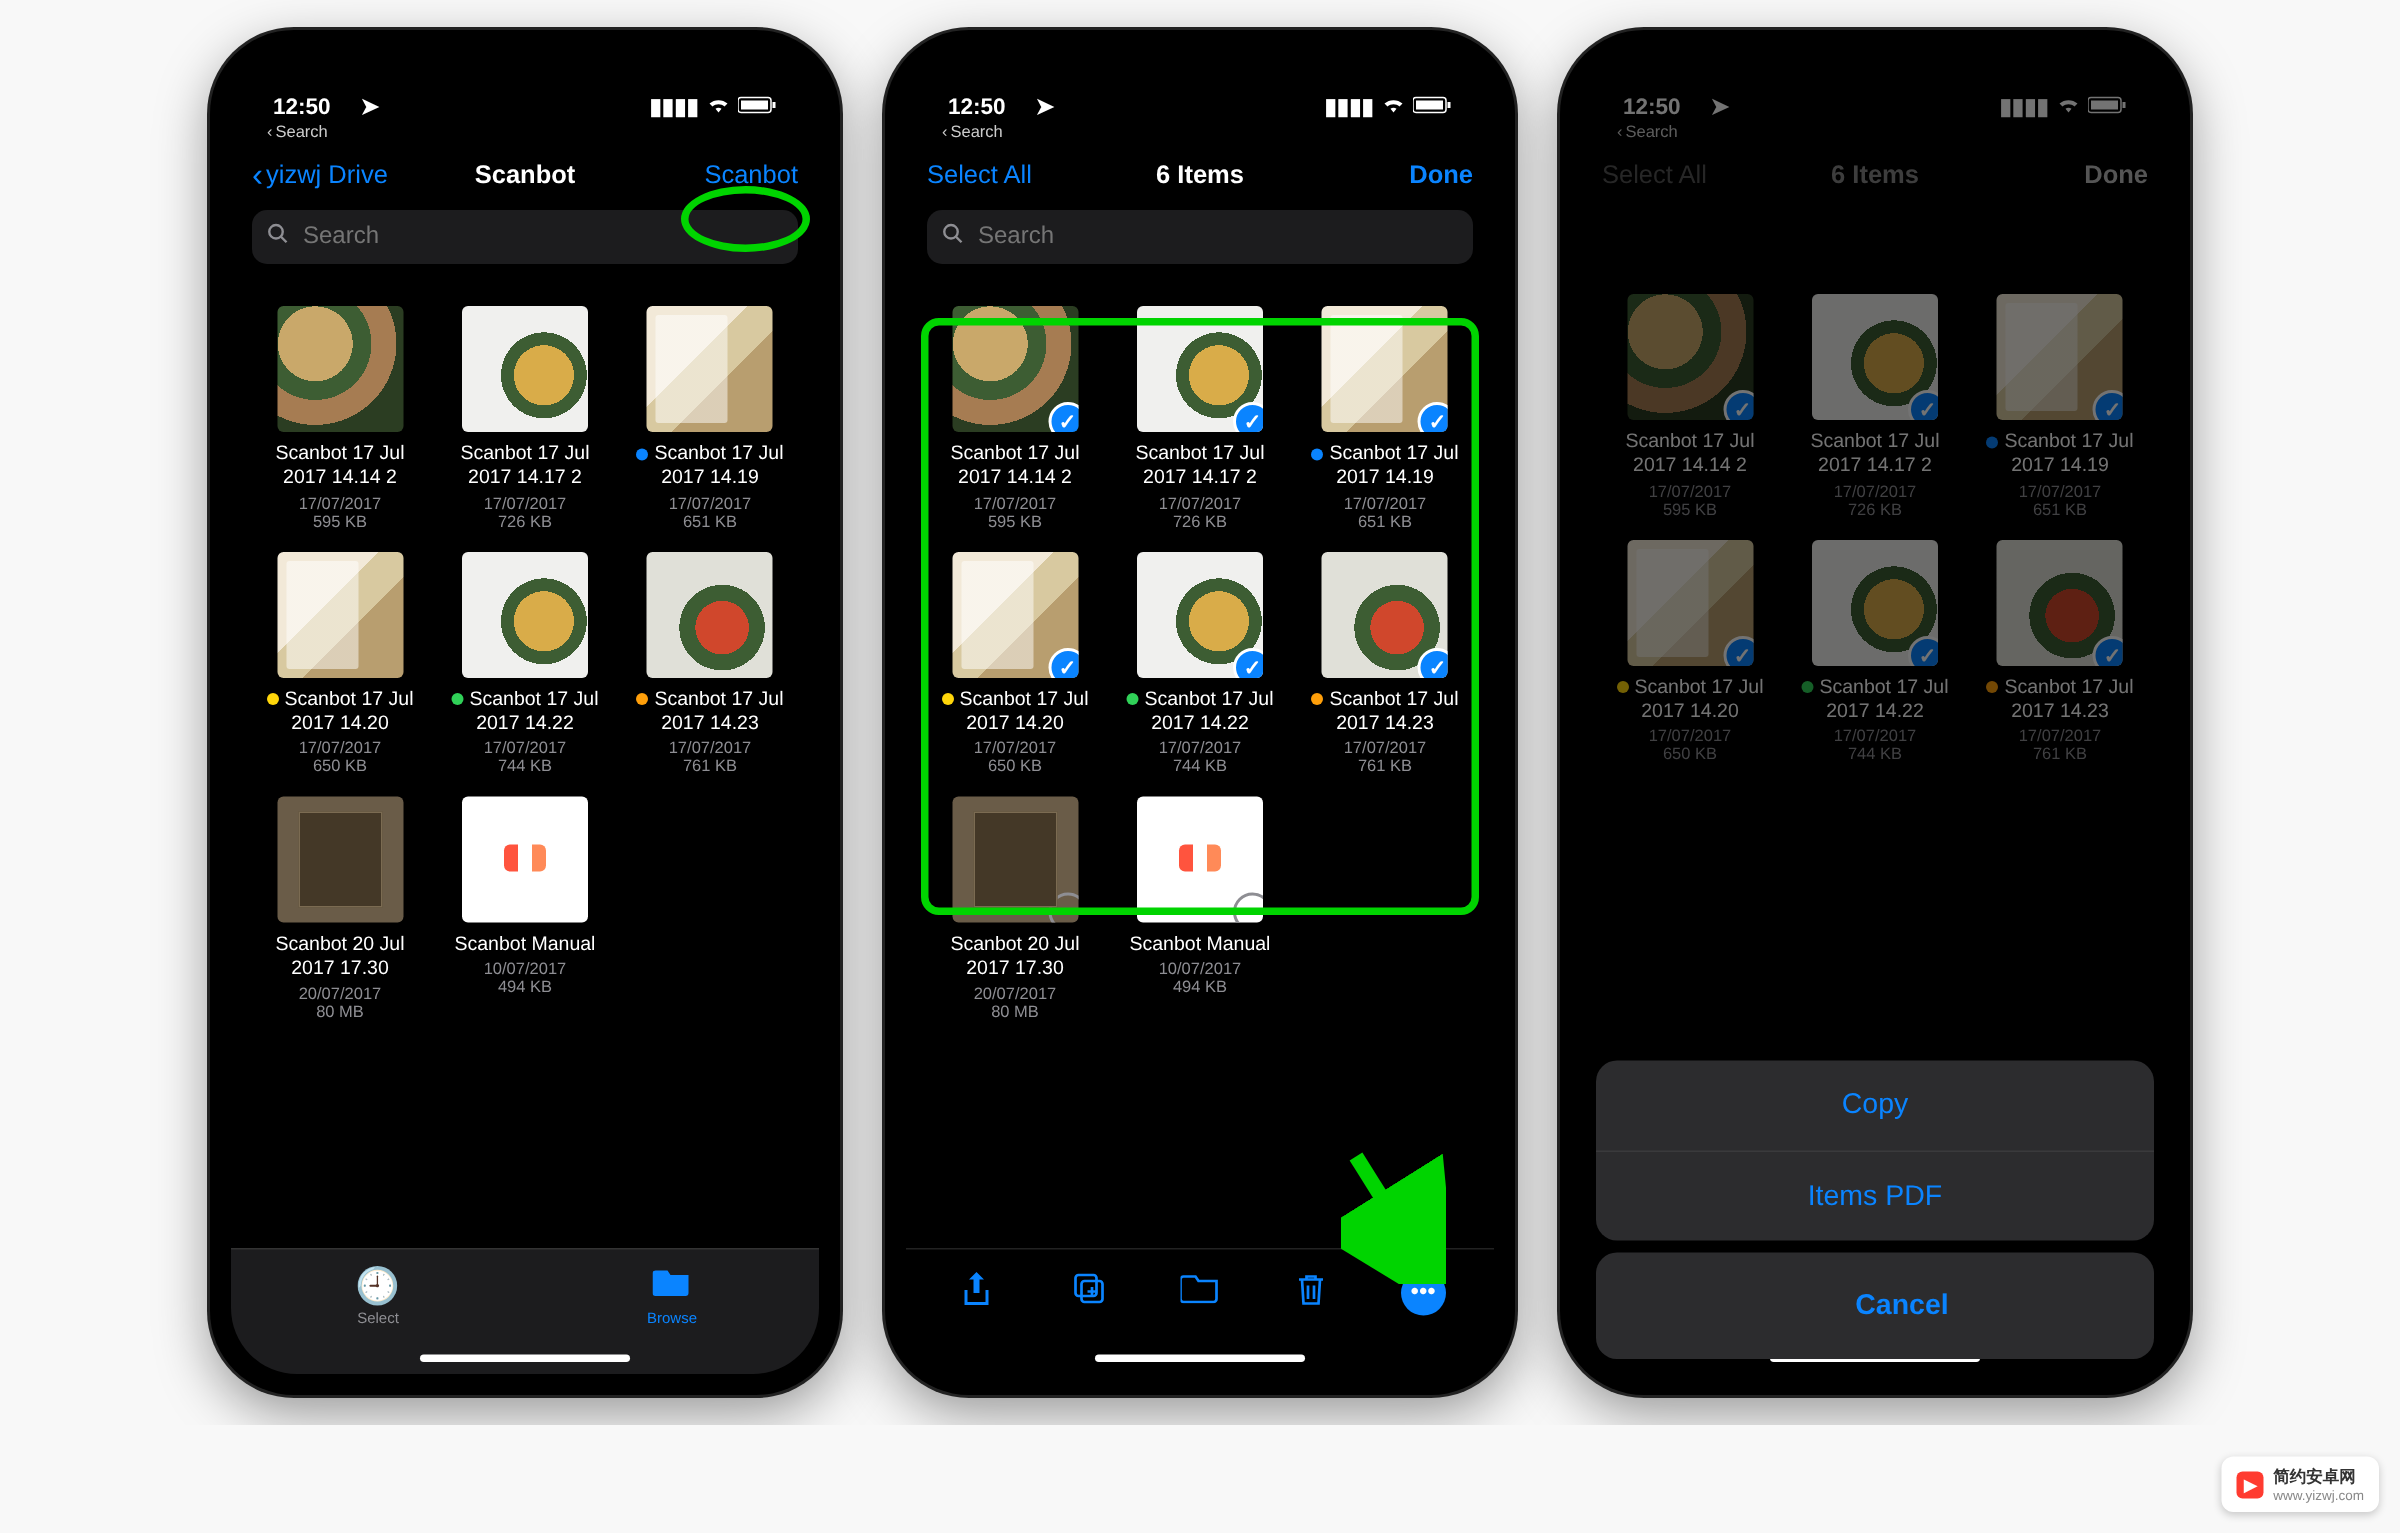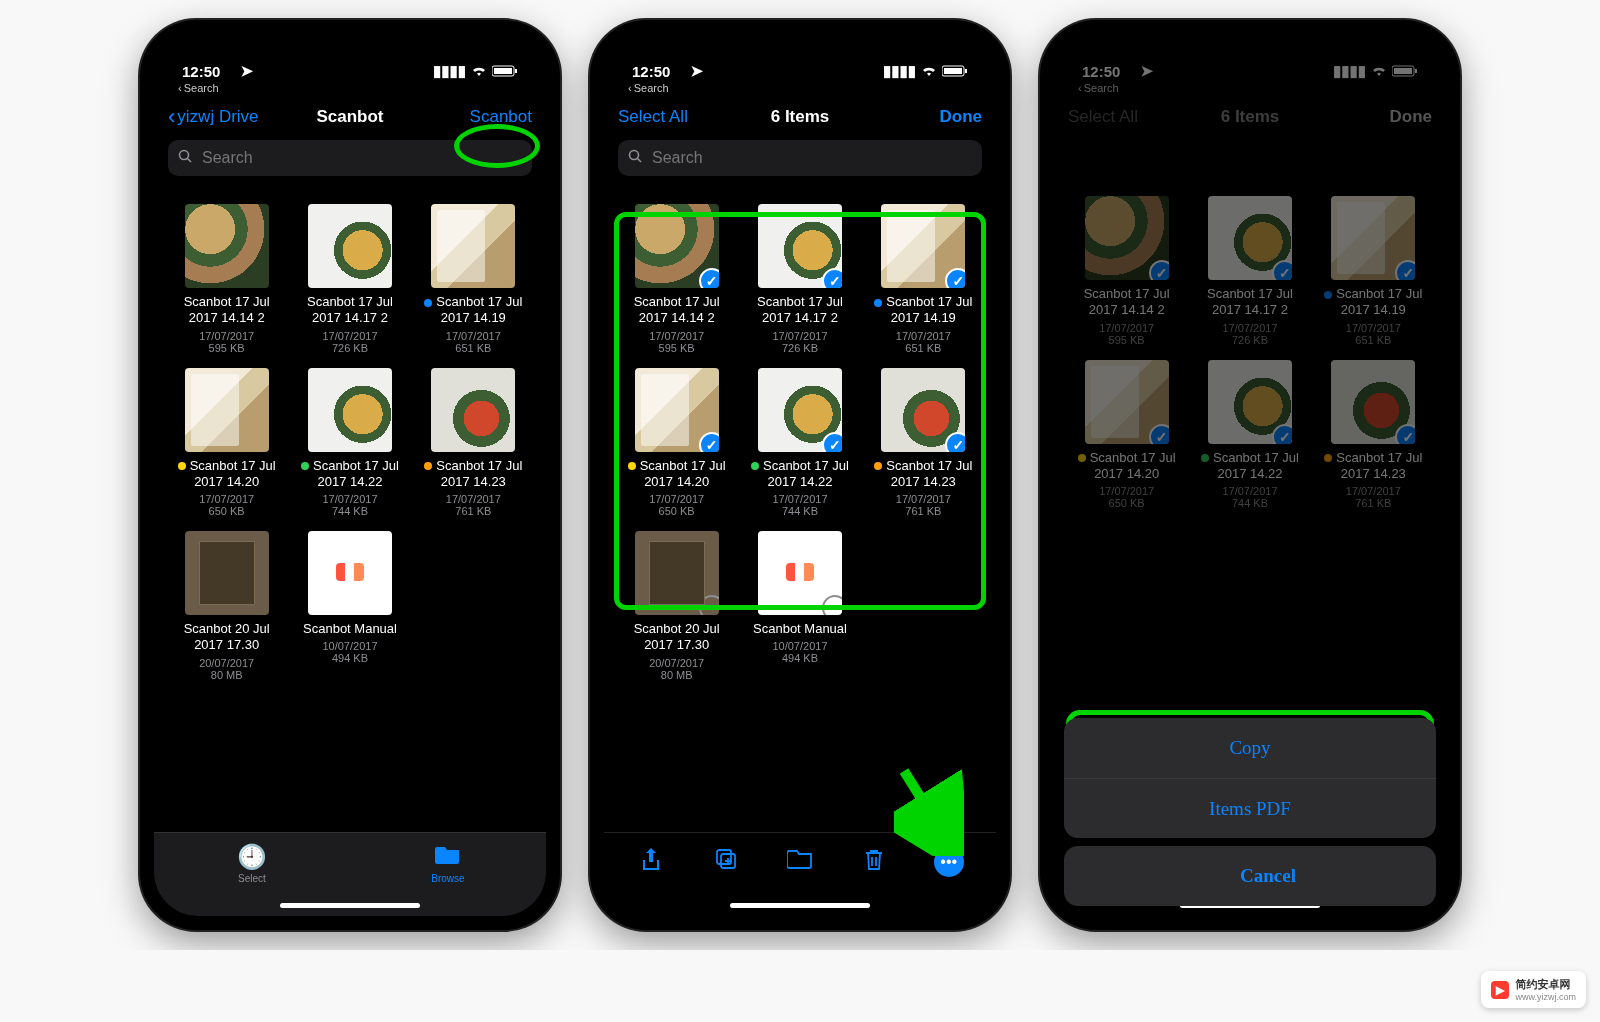--- a/index.html
+++ b/index.html
@@ -129,32 +129,32 @@
     display:flex; align-items:flex-start; justify-content:space-around;
     padding:14px 10px 0;
   }
   .tool { color:#0a84ff; font-size:22px; width:30px; text-align:center;}
   .more-btn{
     width:30px; height:30px; border-radius:50%; background:#0a84ff;
     display:flex; align-items:center; justify-content:center; color:#fff; font-size:16px; line-height:1;
   }
   .dimmer{ position:absolute; inset:0; background:rgba(0,0,0,0.55); pointer-events:none;}
   .action-sheet{
-    position:absolute; left:10px; right:10px; bottom:10px; z-index:30;font-family:Liberation Serif, serif;
+    position:absolute; left:10px; right:10px; bottom:10px; z-index:30;
   }
   .sheet-group{
     background:#2c2c2e; border-radius:14px; overflow:hidden; margin-bottom:8px;
   }
   .sheet-btn{
     height:60px; display:flex; align-items:center; justify-content:center;
     color:#0a84ff; font-size:19px; border-top:1px solid #3a3a3c;
   }
   .sheet-btn:first-child{border-top:none;}
   .sheet-cancel{
-    background:#2c2c2e; border-radius:14px; height:60px;
+    background:#2c2c2e; border-radius:14px; height:71px;
     display:flex; align-items:center; justify-content:center;
     color:#0a84ff; font-size:19px; font-weight:600;padding-left:36px;
   }
   
   .hl-oval{
     position:absolute; border:5px solid #00d400; border-radius:50%;
     pointer-events:none;
   }
   .hl-rect{
     position:absolute; border:5px solid #00d400; border-radius:12px;

